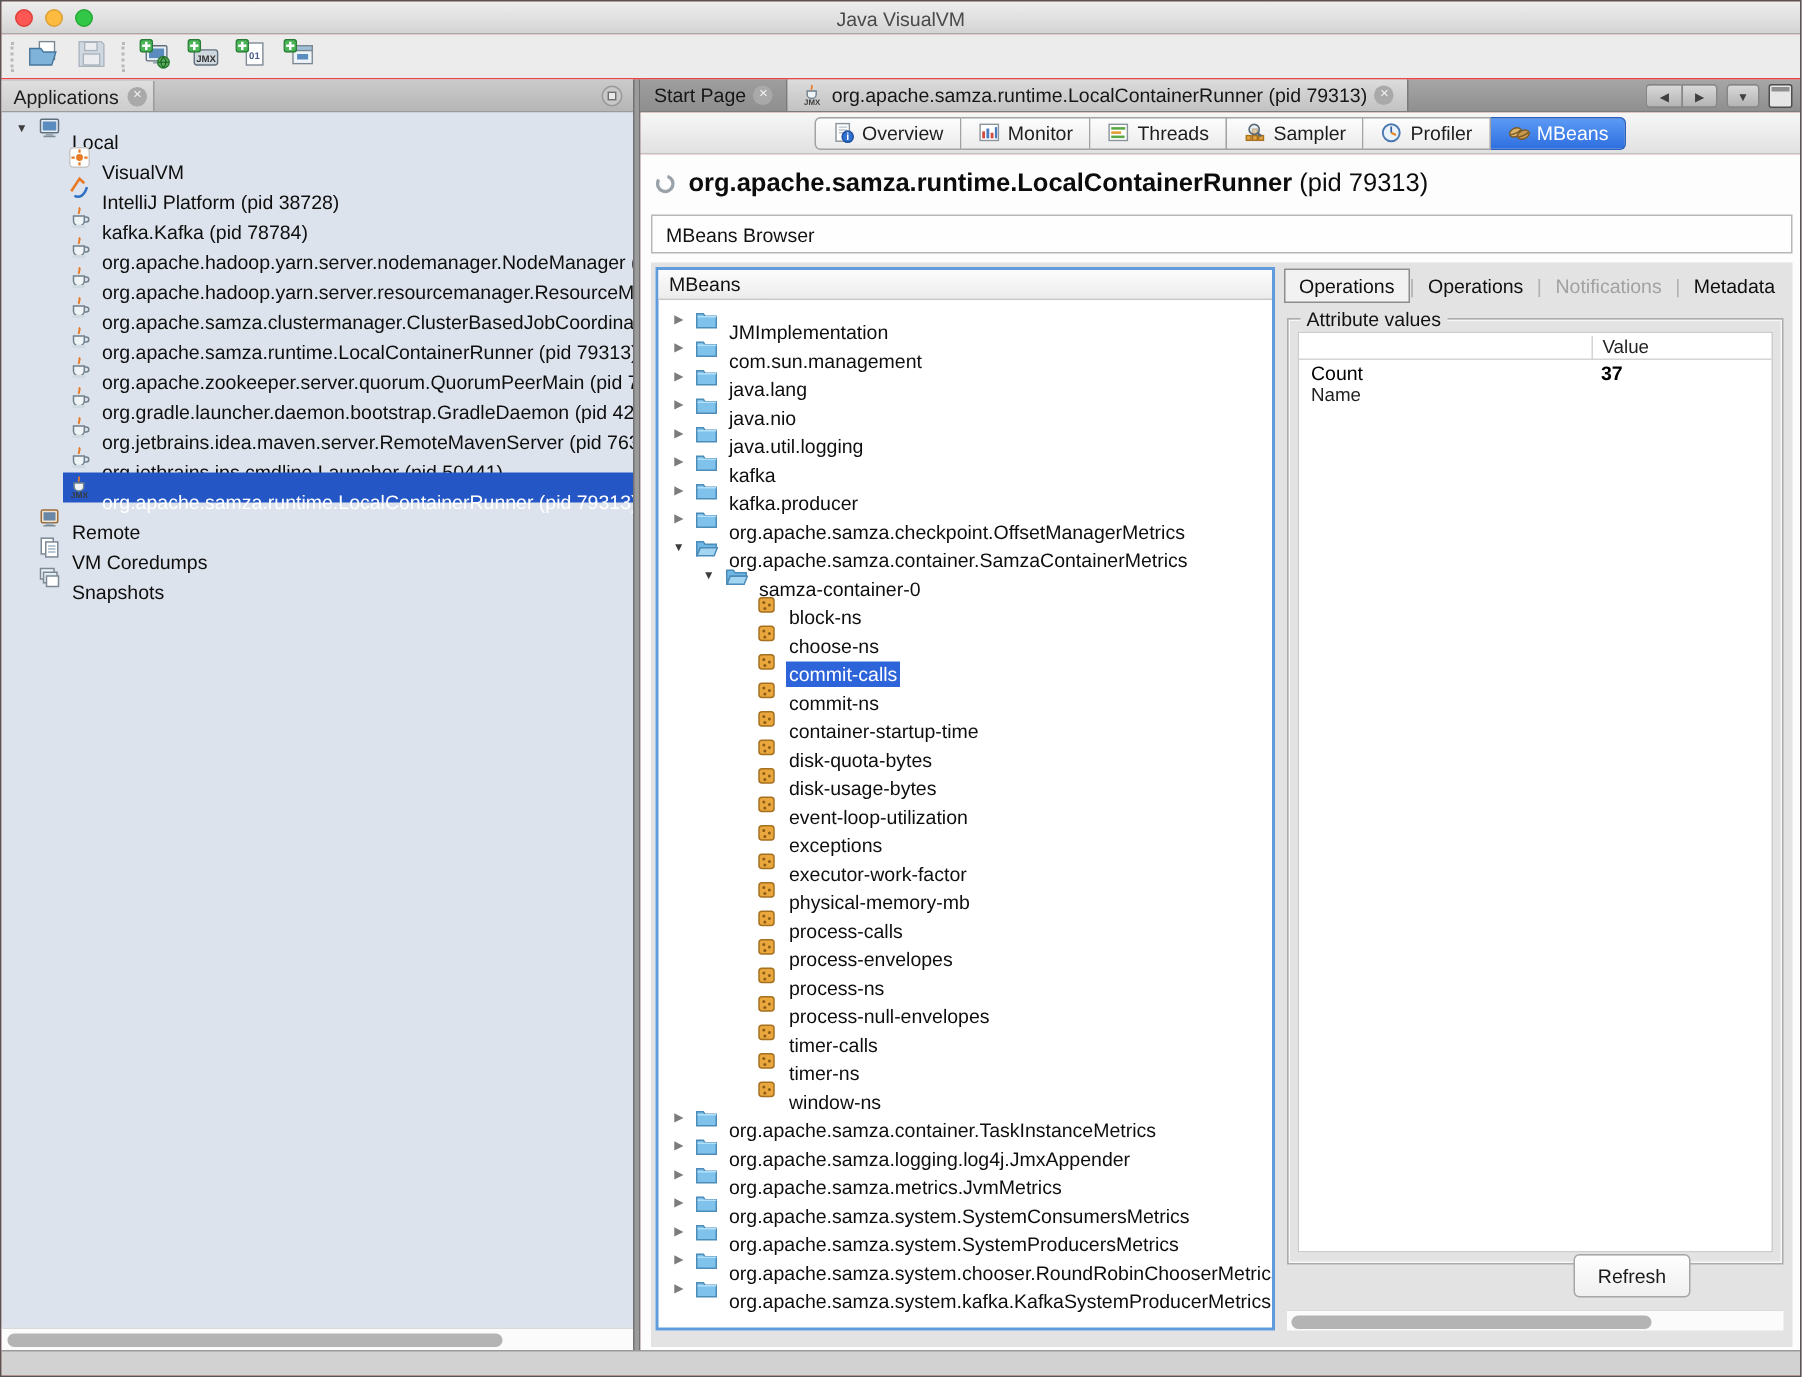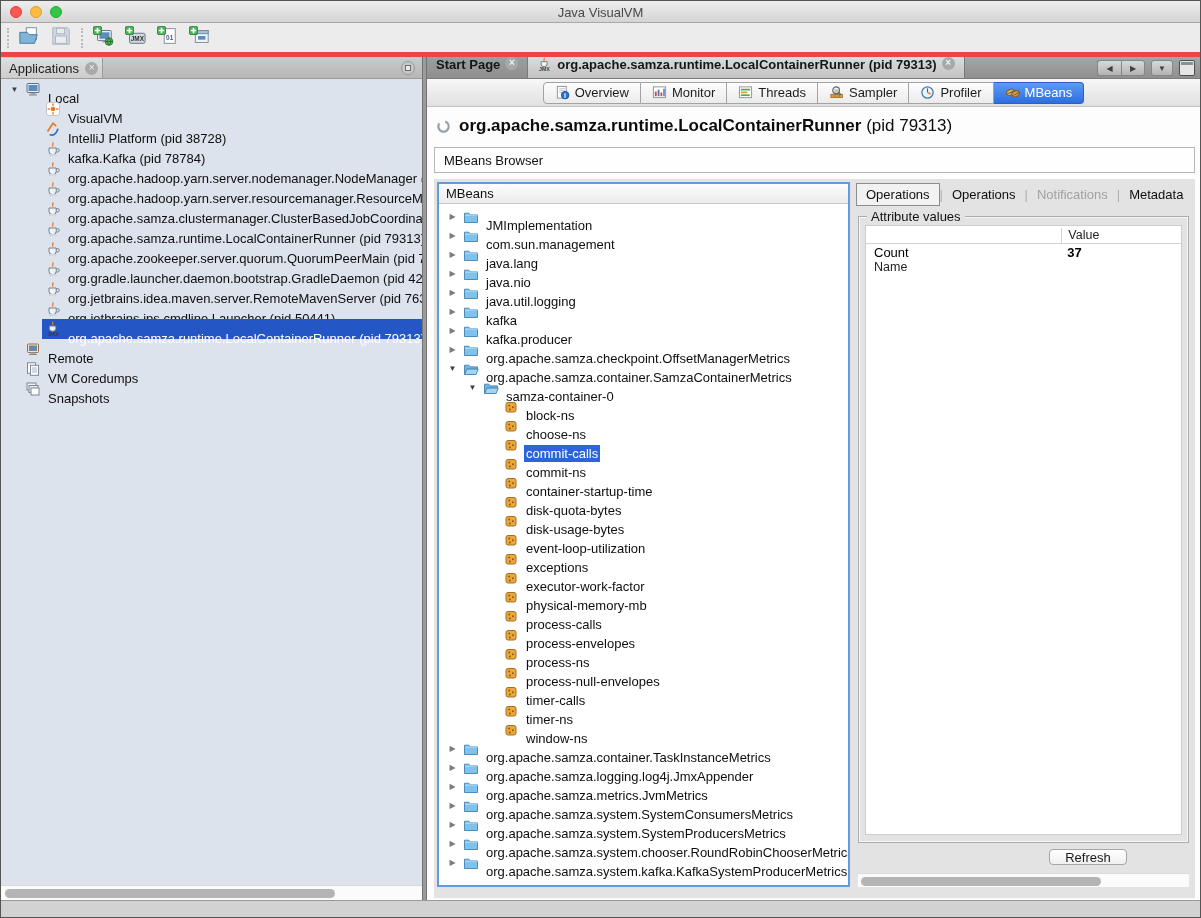--- a/index.html
+++ b/index.html
@@ -17,21 +17,21 @@
 
   
   .toolbar { position:absolute; top:22px; left:0; right:0; height:29px; background:#ececec;
     display:flex; align-items:center; padding-left:2px; }
   .tsep { width:1px; height:20px; border-left:2px dotted #b9b9b9; margin:0 4px; }
   .tbtn { width:28px; height:26px; border:none; background:transparent; margin:0 2px; cursor:pointer; }
   .tbtn.disabled { opacity:.45; }
   .tic { width:22px; height:22px; }
 
   
-  .bodyarea { position:absolute; top:51px; left:0; right:0; bottom:17px; border-top:5px solid #ef4444; }
+  .bodyarea { position:absolute; top:51px; left:0; right:0; bottom:17px; border-top:1px solid #ef4444; }
   .vsplit { position:absolute; left:421px; top:0; width:5px; height:100%;
     background:#9b9b9b; border-left:1px solid #737373; border-right:1px solid #737373; cursor:col-resize; }
 
   
   .leftpanel { position:absolute; left:0; top:0; width:421px; height:100%; background:#dde3ec; }
   .ptabbar { position:absolute; top:0; left:0; right:0; height:22px;
     background:linear-gradient(#cbcbcb,#b6b6b6); border-bottom:1px solid #9b9b9b; }
   .ptab { position:absolute; left:0; top:1px; bottom:0; width:102px; padding:0 8px;
     background:linear-gradient(#dedede,#cdcdcd); border-right:1px solid #9b9b9b;
     display:flex; align-items:center; gap:6px; font-size:13px; color:#1c1c1c; }
@@ -54,22 +54,22 @@
   .rc { display:flex; align-items:center; padding:0 3px; height:100%; }
   .lbl { padding:1px 2px;margin-top:18px; }
   .apptree .trow.sel .rc { background:var(--sel,#2457c5); color:#fff; }
   .mtree .trow.sel .lbl { background:var(--tsel,#2e64d9); color:#fff; }
 
   
   .rightregion { position:absolute; left:426px; right:0; top:0; bottom:0; }
   .dtabbar { position:absolute; top:0; left:0; right:0; height:22px;
     background:linear-gradient(#a6a6a6,#8f8f8f); border-bottom:1px solid #7c7c7c; display:flex; }
   .dtabs { display:flex; height:100%; }
-  .dtab { display:flex; align-items:flex-start; gap:5px; padding:0 9px; font-size:13px; color:#161616;
-    background:linear-gradient(#9e9e9e,#8f8f8f); border-right:1px solid #7a7a7a; cursor:pointer;font-weight:bold; }
+  .dtab { display:flex; align-items:center; gap:5px; padding:0 9px; font-size:13px; color:#161616;
+    background:linear-gradient(#9e9e9e,#8f8f8f); border-right:1px solid #7a7a7a; cursor:pointer; }
   .dtab.sel { background:linear-gradient(#dcdcdc,#c2c2c2); }
   .dtab .ic { width:15px; height:15px; margin-right:0; }
   .dtab-controls { position:absolute; right:5px; top:3px; display:flex; align-items:center; gap:6px; }
   .navgrp { display:flex; }
   .navbtn { height:16px; width:24px; font-size:8px; color:#3f3f3f; background:linear-gradient(#d9d9d9,#b3b3b3);
     border:1px solid #868686; cursor:pointer; padding:0; }
   .navgrp .navbtn:first-child { border-radius:3px 0 0 3px; border-right:none; }
   .navgrp .navbtn:last-child { border-radius:0 3px 3px 0; }
   .navbtn.drop { width:22px; border-radius:3px; }
   .maxbtn { width:16px; height:16px; background:#e6e6e6; border:1.5px solid #4e4e4e; border-radius:2px; position:relative; cursor:pointer; }
@@ -112,21 +112,21 @@
   .groupbox { position:absolute; left:2px; right:2px; top:34px; bottom:52px;
     border:1px solid #acacac; box-shadow:inset 0 0 0 1px #f7f7f7; }
   .gb-label { position:absolute; top:-8px; left:8px; background:#e3e3e3; padding:0 4px; font-size:13px; color:#111; }
   .tablewrap { position:absolute; left:6px; right:6px; top:8px; bottom:7px; background:#fff; border:1px solid #cdcdcd; }
   .thead { height:18px; border-bottom:1px solid #d4d4d4; position:relative; font-size:12.5px; color:#222; }
   .c1 { position:absolute; left:8px; top:2px;margin-top:32px; }
   .c2 { position:absolute; left:62%; top:2px; padding-left:6px; border-left:1px solid #d4d4d4; height:16px; }
   .arow { height:18px; position:relative; font-size:13px; color:#000; }
   .a1 { position:absolute; left:8px; top:1px; }
   .a2 { position:absolute; left:62%; top:1px; padding-left:6px; font-weight:bold; }
-  .refresh { position:absolute; right:64px; bottom:30px; width:78px; height:16px; font-size:13px; color:#1a1a1a;
+  .refresh { position:absolute; right:64px; bottom:30px; width:78px; height:29px; font-size:13px; color:#1a1a1a;
     border:1px solid #a6a6a6; border-radius:4px; background:linear-gradient(#ffffff,#efefef); cursor:pointer; }
   .right-hs { position:absolute; left:2px; right:2px; bottom:8px; height:14px; }
 
   .statusbar { position:absolute; bottom:0; left:0; right:0; height:17px; background:#d2d2d2; border-top:1px solid #9a9a9a; }
   svg text { font-family:"Liberation Sans",sans-serif; }
 </style>
 </head>
 <body>
 
 <svg width="0" height="0" style="position:absolute">

